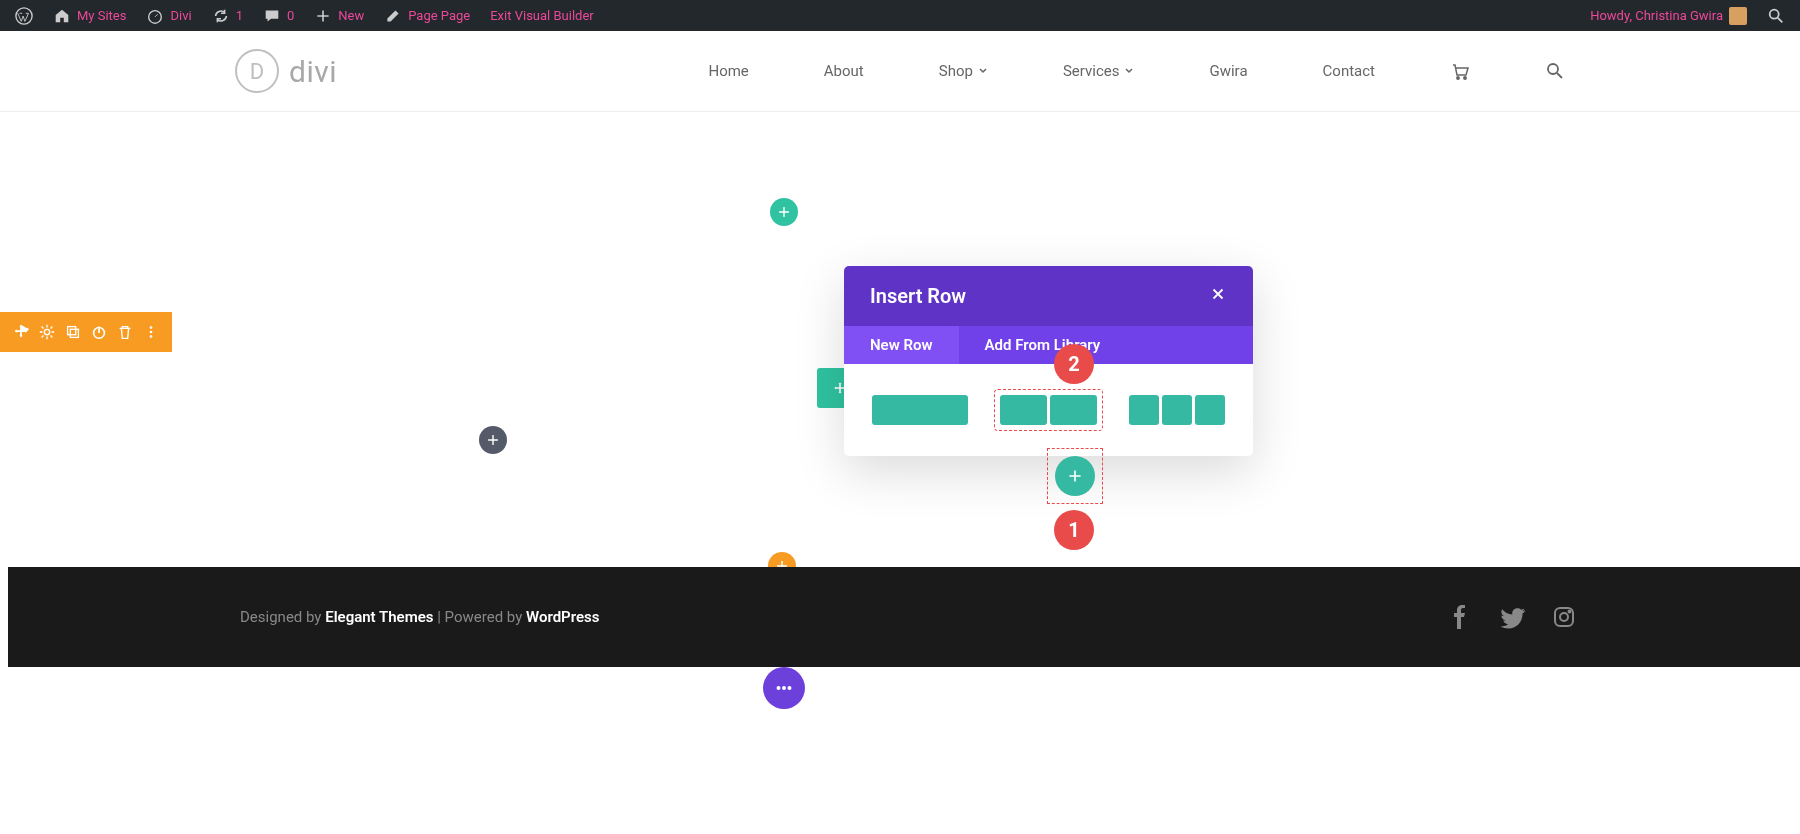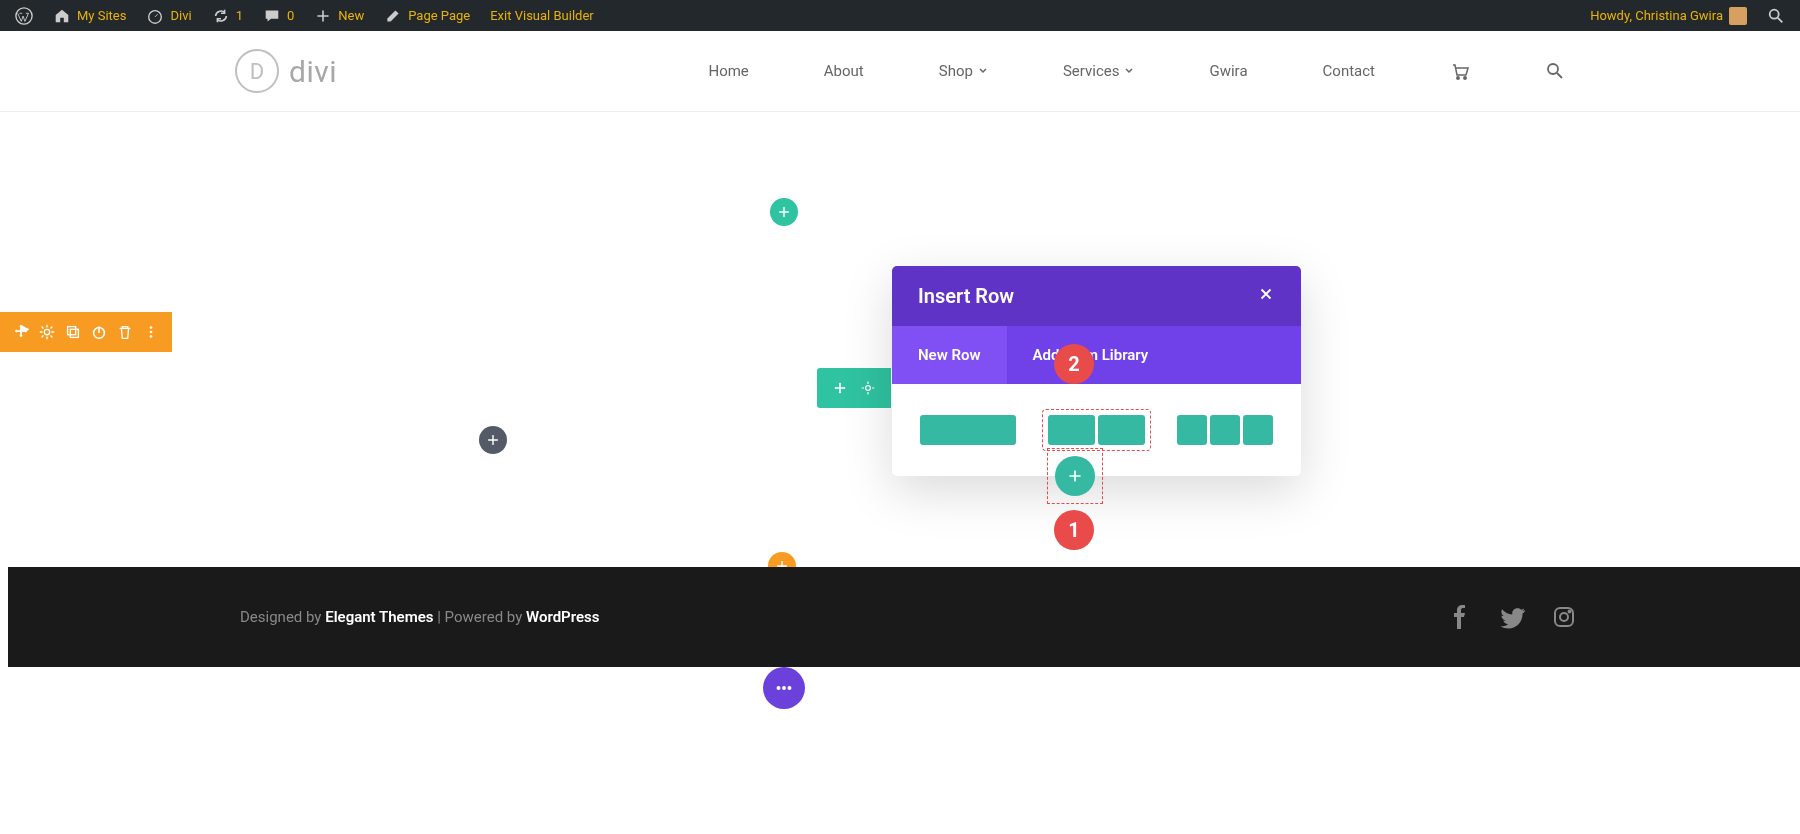--- a/index.html
+++ b/index.html
@@ -12,21 +12,21 @@
     overflow: hidden;
   }
 
   
   .wp-admin-bar {
     background: #23282d;
     height: 31px;
     display: flex;
     align-items: center;
     justify-content: space-between;
-    color: #eab308;
+    color: #ec4899;
     font-size: 13px;
     padding: 0 8px;
   }
   .wp-left, .wp-right { display: flex; align-items: center; gap: 6px; }
   .wp-item {
     display: flex;
     align-items: center;
     gap: 6px;
     padding: 0 7px;
     height: 31px;
@@ -92,41 +92,41 @@
     left: 817px; top: 256px;
     background:#2fc3a1;
     height:40px;
     display:flex;align-items:center;gap:6px;padding:0 12px;
     border-radius: 3px 0 0 3px;
   }
 
   
   .insert-row {
     position:absolute;
-    left: 892px; top: 154px;
+    left: 844px; top: 154px;
     width: 409px;
     background:#fff;
     border-radius:5px;
     box-shadow: 0 15px 50px rgba(0,0,0,0.15);
     overflow:hidden;
   }
   .ir-header {
     background:#6033c7;
     color:#fff;
     padding: 18px 26px;
     display:flex;justify-content:space-between;align-items:center;
     font-size:20px;font-weight:600;
   }
   .ir-close { cursor:pointer; font-size:20px;}
   .ir-tabs {
     display:flex;
     background:#7041e8;
   }
   .ir-tab {
-    padding: 20px 26px;
+    padding: 10px 26px;
     color:#fff;font-size:15px;font-weight:600;cursor:pointer;
   }
   .ir-tab.active { background:#8150f4; }
   .ir-body { padding: 26px; display:flex; gap:22px; justify-content:center;}
   .layout-opt {
     display:flex;gap:3px;cursor:pointer;padding:5px;border-radius:3px;
   }
   .layout-opt.sel { outline:1.5px dashed #e94b4b;}
   .col-block { background:#35b9a2;width:96px;height:30px;border-radius:3px;}
   .col-half { width:47px; }

